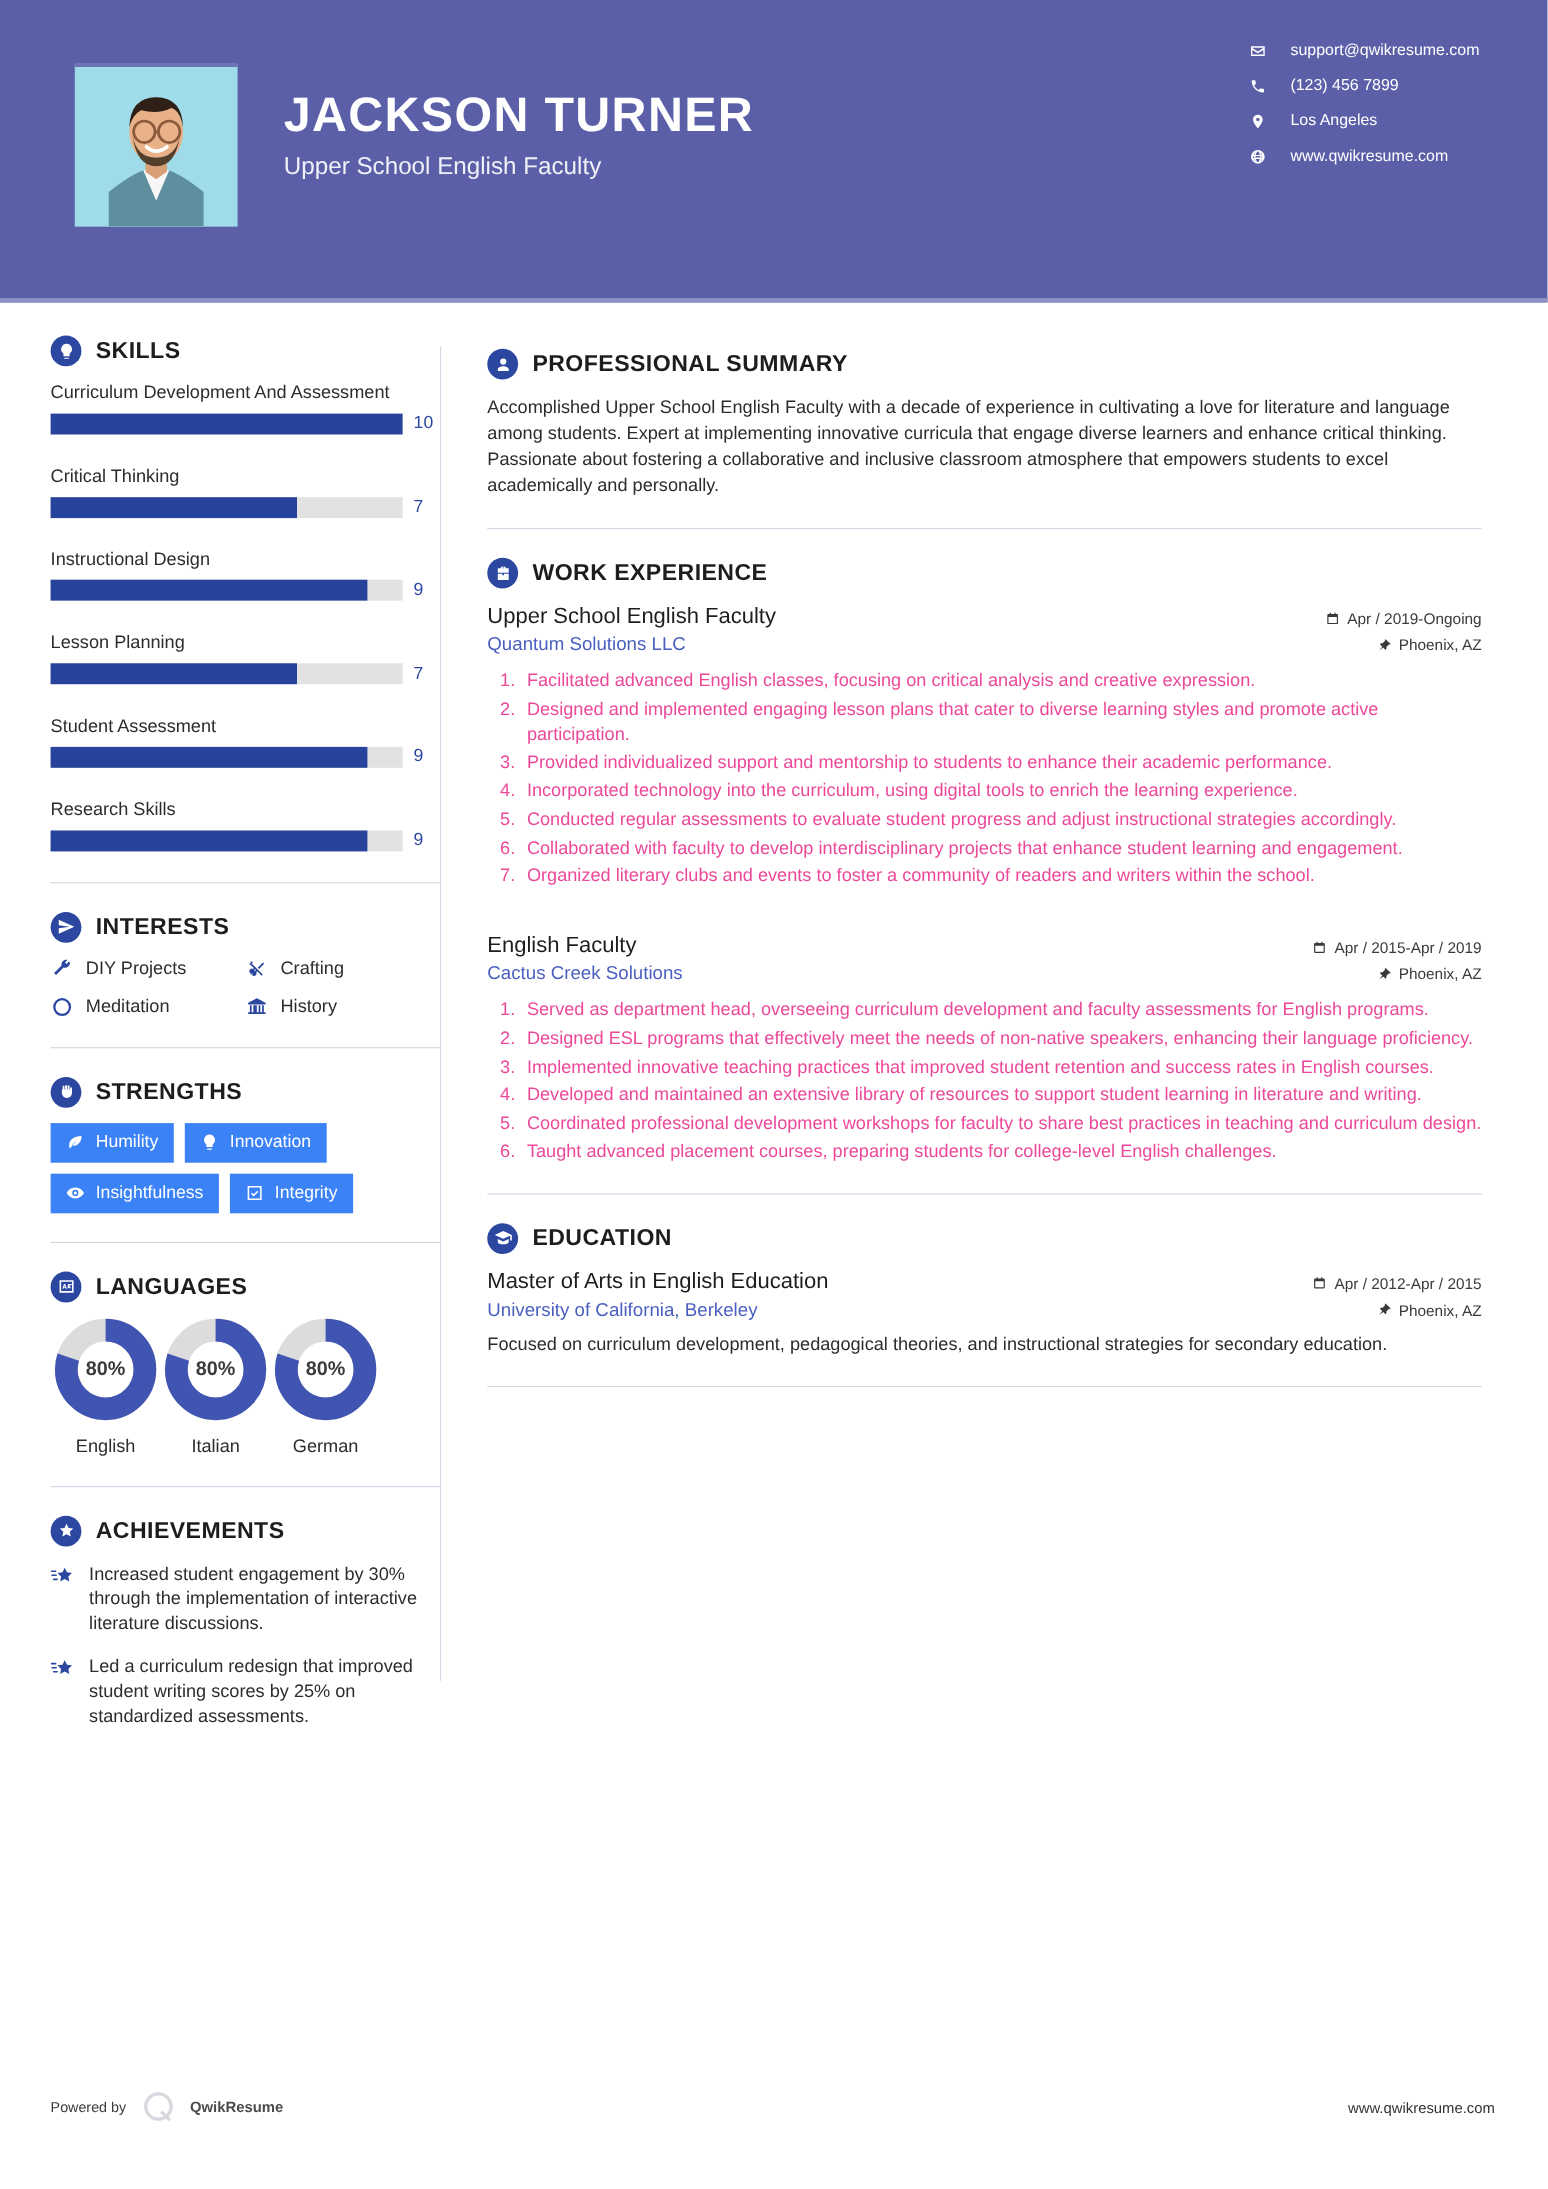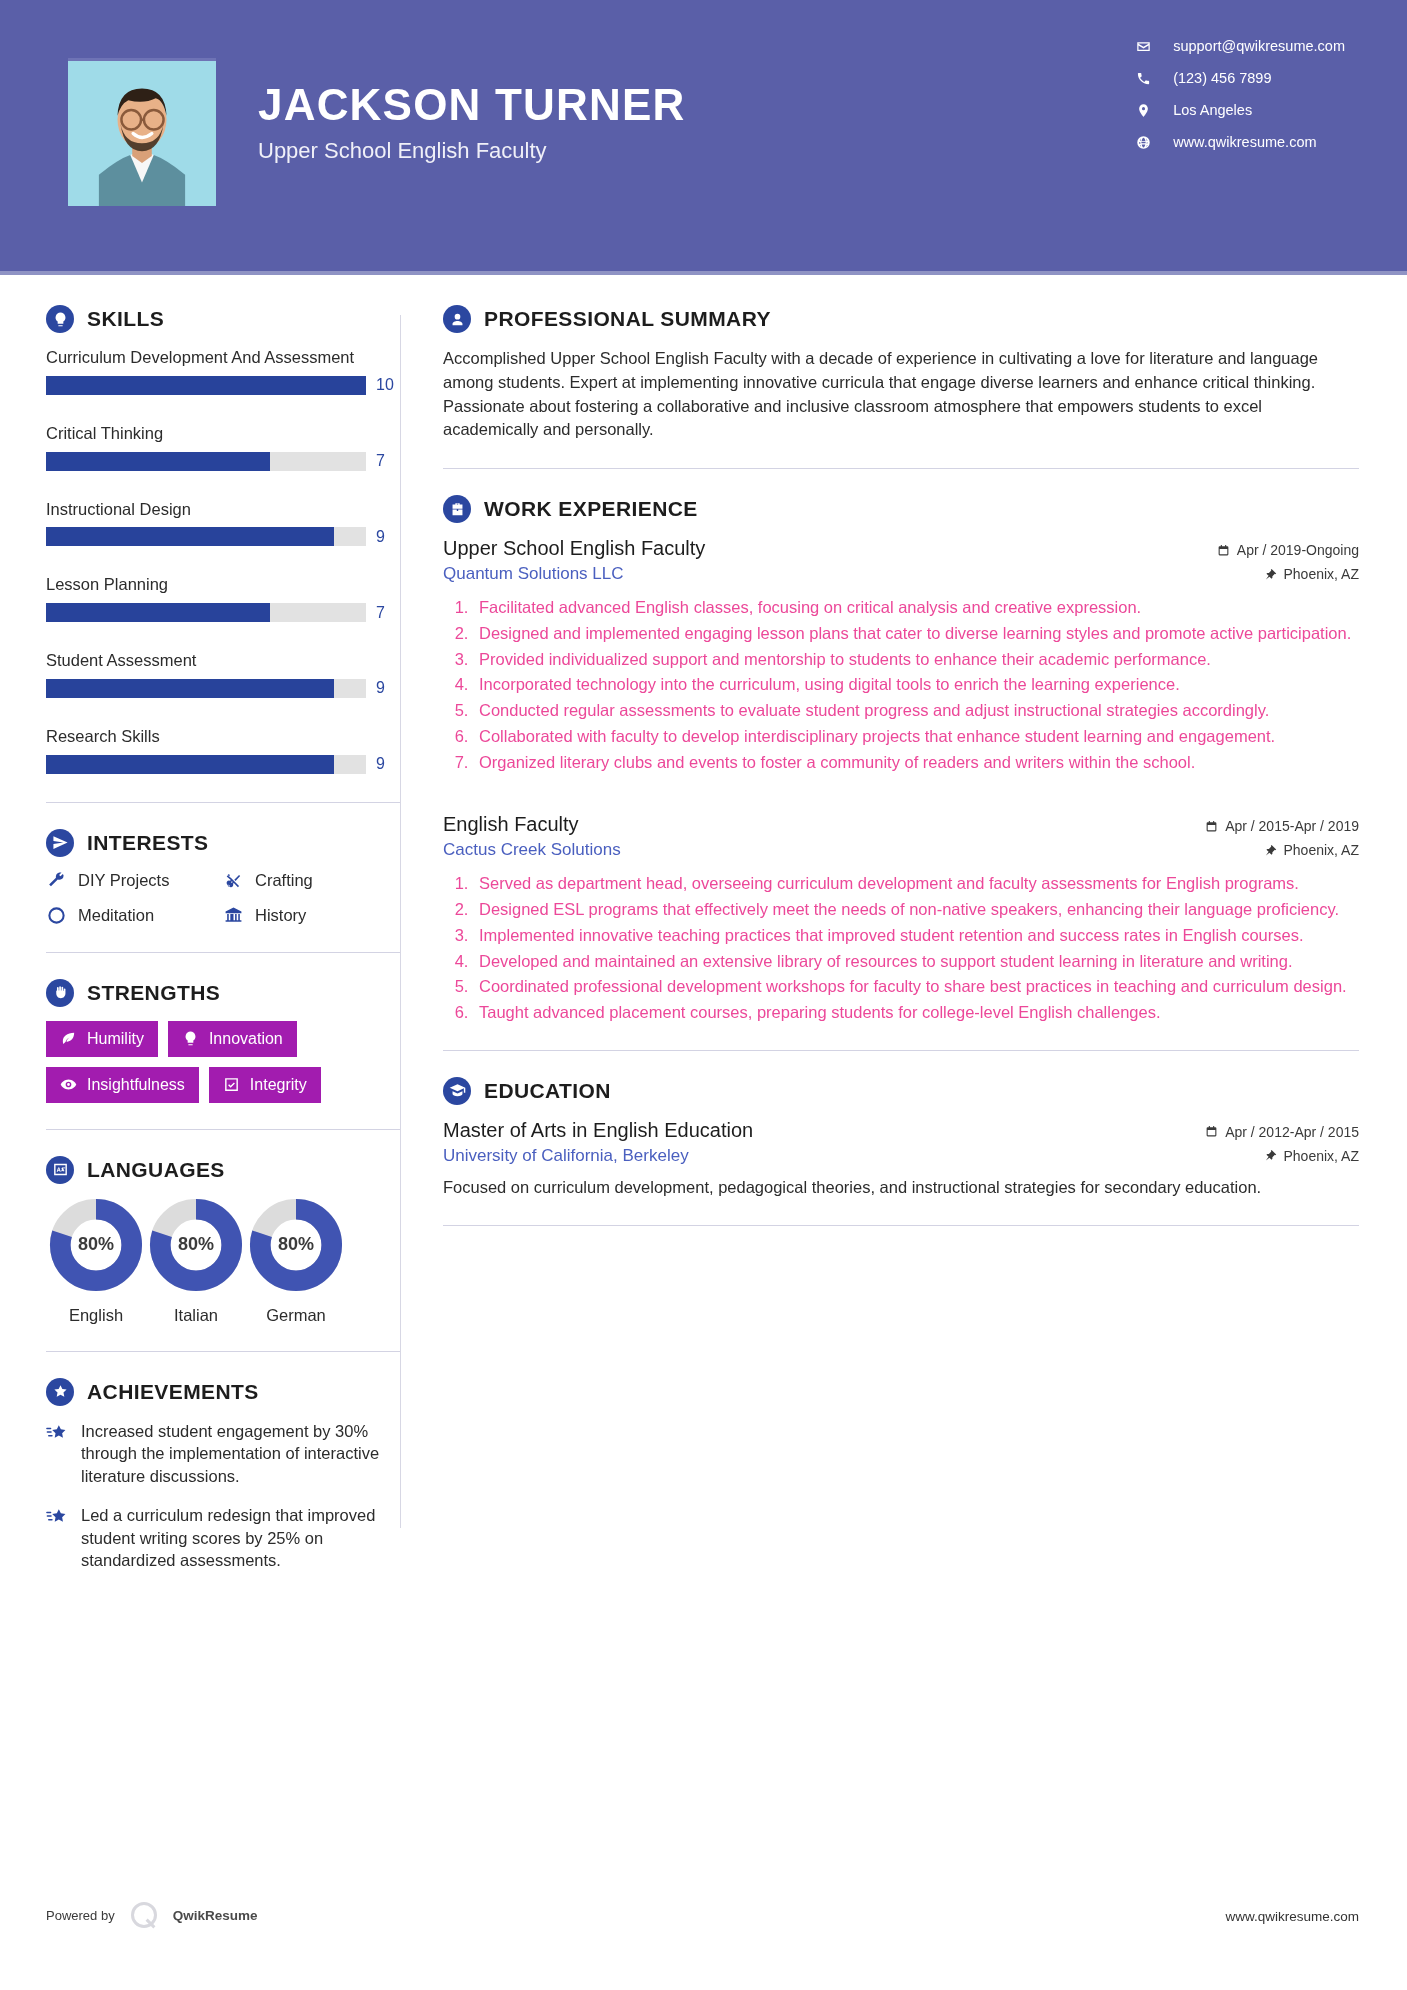--- a/index.html
+++ b/index.html
@@ -82,21 +82,22 @@
     flex: 0 0 400px;
   }
   .divider-vert {
     width: 1px;
     background: #d7d7e4;
     margin: 40px 0 60px 0;
     flex: 0 0 1px;
   }
   .right-col {
     flex: 1;
-    padding: 30px 48px 0 42px;
+    padding: 30px 60px 0 42px;
+    margin-top: 12px;
   }
 
   
   .sec-head {
     display: flex;
     align-items: center;
     gap: 13px;
     margin-bottom: 14px;
   }
   .sec-badge {
@@ -162,21 +163,21 @@
     display:inline-flex; align-items:center; justify-content:center; }
   .interest-item .iicon svg { width: 19px; height: 19px; fill: #2b47a0; }
 
   
   .strength-grid {
     display: flex; flex-wrap: wrap; gap: 10px;
     margin-top: 6px;
     max-width: 345px;
   }
   .strength-chip {
-    background: #a21caf;
+    background: #3b82f6;
     color: #ffffff;
     font-size: 16px;
     padding: 9px 14px;
     display: inline-flex;
     align-items: center;
     gap: 10px;
   }
   .strength-chip .schip-icon { width: 17px; height: 17px; display:inline-flex; }
   .strength-chip .schip-icon svg { width: 17px; height: 17px; fill: #ffffff; }
 

